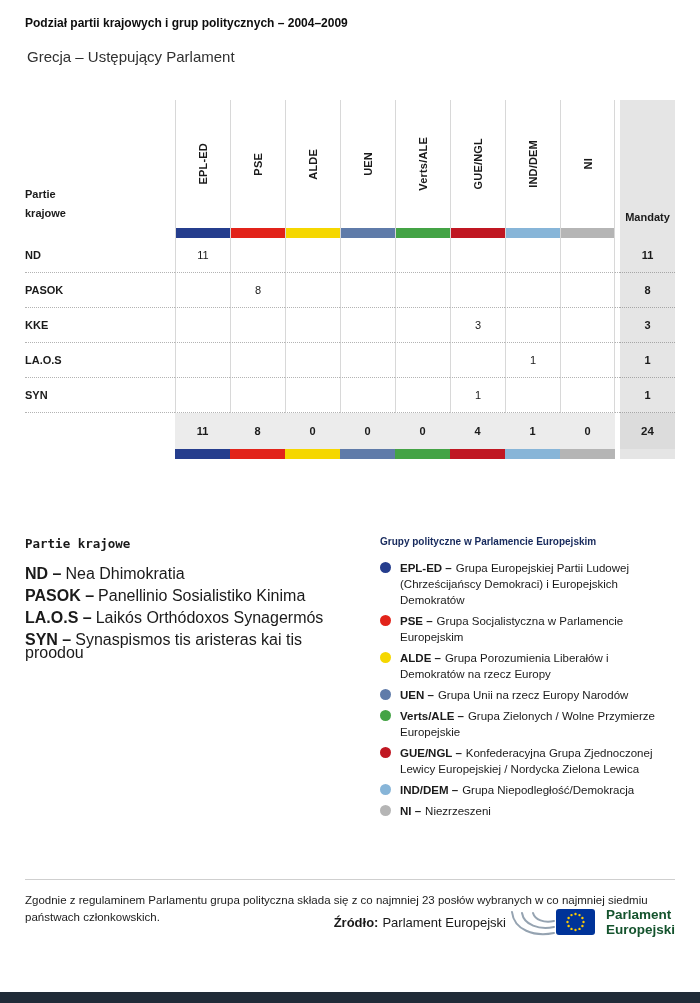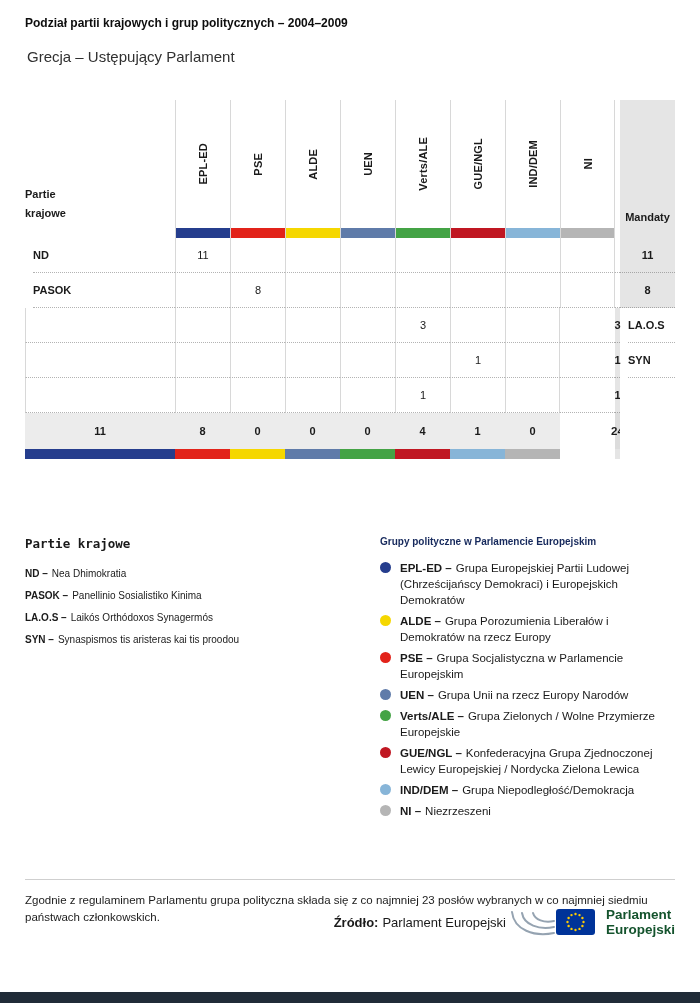--- a/index.html
+++ b/index.html
@@ -14,30 +14,30 @@
         grid-template-rows:128px 10px repeat(5,35px) 36px 10px;font-size:11px;}
   .cell{background:#fff;}
   .line-l{border-left:1px solid #d8d8d8;}
   .line-r{border-right:1px solid #d8d8d8;}
   .corner{display:flex;align-items:flex-end;padding-bottom:5px;font-weight:700;}
   .corner span{width:60px;line-height:1.75;}
   .hc{display:flex;align-items:center;justify-content:center;}
   .hc span{writing-mode:vertical-rl;transform:rotate(180deg);font-weight:700;white-space:nowrap;letter-spacing:.2px;}
   .mh{background:#e5e5e5;display:flex;align-items:flex-end;justify-content:center;padding-bottom:5px;font-weight:700;}
   .mcell{background:#e5e5e5;}
-  .pc{display:flex;align-items:center;font-weight:700;border-bottom:1px dotted #b3b3b3;margin-left:8px;}
+  .pc{display:flex;align-items:center;font-weight:700;border-bottom:1px dotted #b3b3b3;}
   .vc{display:flex;align-items:center;justify-content:center;border-bottom:1px dotted #b3b3b3;}
   .spd{border-bottom:1px dotted #b3b3b3;}
   .mv{background:#e5e5e5;display:flex;align-items:center;justify-content:center;font-weight:700;border-bottom:1px dotted #a6a6a6;}
   .tc{background:#ececec;display:flex;align-items:center;justify-content:center;font-weight:700;}
   .mt{background:#dcdcdc;display:flex;align-items:center;justify-content:center;font-weight:700;font-size:11.5px;}
 
   .legend-parties{position:absolute;top:536px;left:25px;width:330px;}
   .lp-title{font-family:"DejaVu Sans Mono",monospace;font-weight:700;font-size:12.5px;margin-bottom:16px;}
-  .lp-item{font-size:10px;line-height:13px;margin-bottom:9px;}
+  .lp-item{font-size:16px;line-height:13px;margin-bottom:9px;}
   .abbr{font-weight:700;margin-right:4px;}
 
   .legend-groups{position:absolute;top:536px;left:380px;width:296px;}
   .lg-title{font-weight:700;font-size:10px;color:#16295c;margin-bottom:13px;}
   .lg-item{display:flex;gap:9px;margin-bottom:5px;}
   .dot{width:11px;height:11px;border-radius:50%;flex:0 0 11px;margin-top:2px;}
   .lg-txt{font-size:11.5px;line-height:16px;}
 
   .note{position:absolute;top:879px;left:25px;width:650px;border-top:1px solid #cfcfcf;
         padding-top:12px;font-size:11.5px;line-height:17px;color:#1c1c1c;}
@@ -121,20 +121,21 @@
       <div class="vc line-l">8</div>
       <div class="vc line-l"></div>
       <div class="vc line-l"></div>
       <div class="vc line-l"></div>
       <div class="vc line-l"></div>
       <div class="vc line-l"></div>
       <div class="vc line-l line-r"></div>
       <div class="spd"></div>
       <div class="mv">8</div>
 
+      <div class="pc">KKE</div>
       <div class="vc line-l"></div>
       <div class="vc line-l"></div>
       <div class="vc line-l"></div>
       <div class="vc line-l"></div>
       <div class="vc line-l"></div>
       <div class="vc line-l">3</div>
       <div class="vc line-l"></div>
       <div class="vc line-l line-r"></div>
       <div class="spd"></div>
       <div class="mv">3</div>
@@ -197,26 +198,26 @@
     <div class="lp-item"><span class="abbr">SYN –</span><span>Synaspismos tis aristeras kai tis proodou</span></div>
   </div>
 
   <div class="legend-groups">
     <div class="lg-title">Grupy polityczne w Parlamencie Europejskim</div>
     <div class="lg-item">
       <span class="dot" style="background-color: rgb(37, 61, 141);"></span>
       <span class="lg-txt"><span class="abbr">EPL-ED –</span><span>Grupa Europejskiej Partii Ludowej (Chrześcijańscy Demokraci) i Europejskich Demokratów</span></span>
     </div>
     <div class="lg-item">
+      <span class="dot" style="background-color: rgb(226, 35, 26);"></span>
+      <span class="lg-txt"><span class="abbr">PSE –</span><span>Grupa Socjalistyczna w Parlamencie Europejskim</span></span>
+    </div>
+    <div class="lg-item">
       <span class="dot" style="background-color: rgb(245, 215, 0);"></span>
       <span class="lg-txt"><span class="abbr">ALDE –</span><span>Grupa Porozumienia Liberałów i Demokratów na rzecz Europy</span></span>
-    </div>
-    <div class="lg-item">
-      <span class="dot" style="background-color: rgb(226, 35, 26);"></span>
-      <span class="lg-txt"><span class="abbr">PSE –</span><span>Grupa Socjalistyczna w Parlamencie Europejskim</span></span>
     </div>
     <div class="lg-item">
       <span class="dot" style="background-color: rgb(95, 123, 169);"></span>
       <span class="lg-txt"><span class="abbr">UEN –</span><span>Grupa Unii na rzecz Europy Narodów</span></span>
     </div>
     <div class="lg-item">
       <span class="dot" style="background-color: rgb(68, 163, 69);"></span>
       <span class="lg-txt"><span class="abbr">Verts/ALE –</span><span>Grupa Zielonych / Wolne Przymierze Europejskie</span></span>
     </div>
     <div class="lg-item">

